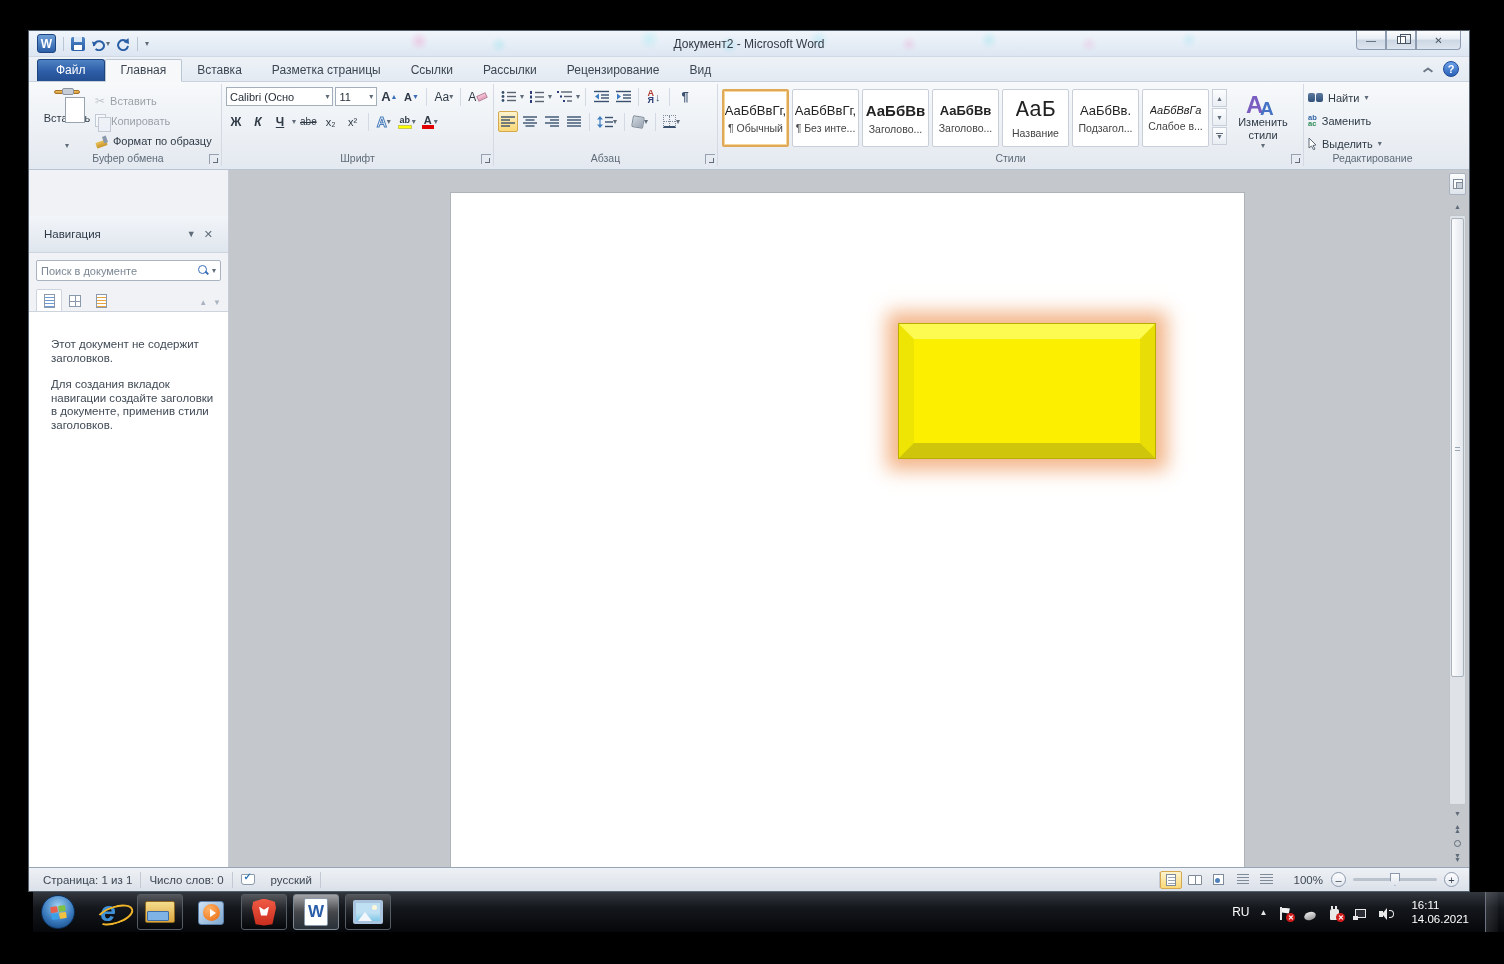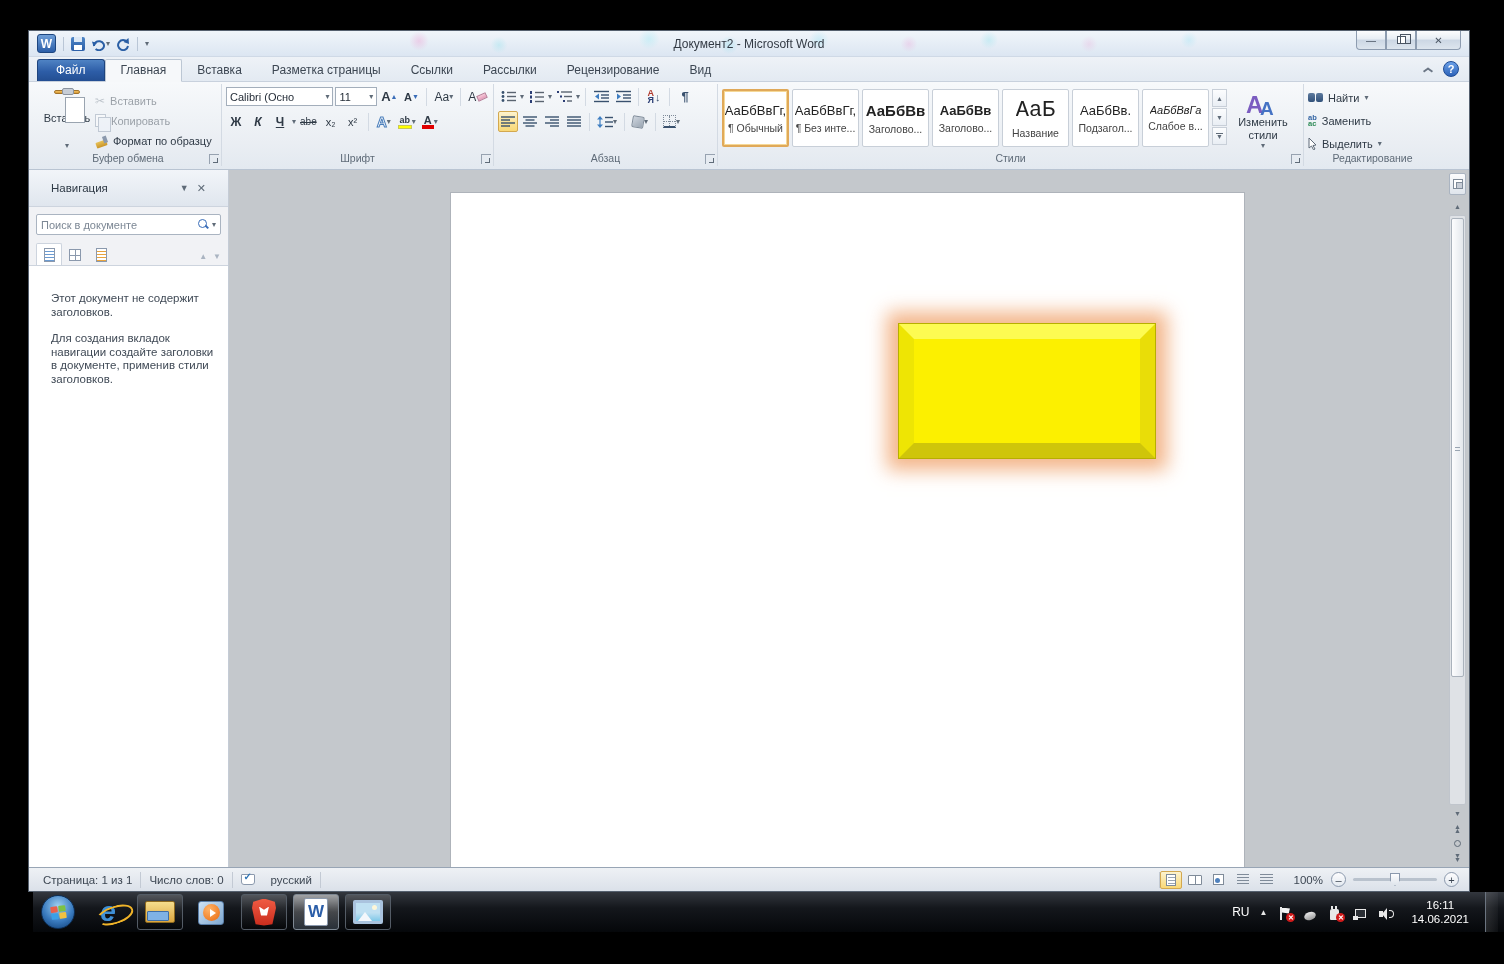--- a/index.html
+++ b/index.html
@@ -154,21 +154,21 @@
   .repl-ic .t { color:#3465a4; } .repl-ic .b { color:#2e8b57; }
   .sel-arrow2 { width:9px; height:12px; }
   .sel-arrow2 svg { display:block; }
 
   
   .content { flex:1; display:flex; min-height:0; }
 
   
   .navpane { width:200px; flex:0 0 200px; background:#f1f2f5; border-right:1px solid #c5ccd6; display:flex; flex-direction:column; }
   .nav-head { height:37px; background:linear-gradient(#f2f5f9,#e0e6ee); border-bottom:1px solid #cdd4de;
-    display:flex; align-items:center; padding:0 22px; font-size:11.5px; color:#2f3a46; }
+    display:flex; align-items:center; padding:0 15px; font-size:11.5px; color:#2f3a46;margin-top:46px; }
   .nav-head .sp { margin-left:auto; display:flex; gap:8px; align-items:center; color:#5f6b78; font-size:9px; }
   .nav-search { margin:7px 7px 6px; background:#fff; border:1px solid #aab4c1; height:21px; display:flex; align-items:center; padding:0 4px; border-radius:2px; }
   .nav-search input { border:none; outline:none; flex:1; font-size:11px; font-family:"Liberation Sans",sans-serif; color:#333; min-width:0; background:transparent; }
   .nav-search input::placeholder { color:#7c8794; }
   .mag { width:11px; height:11px; position:relative; margin:0 3px; }
   .mag::before { content:""; position:absolute; left:0; top:0; width:7px; height:7px; border:1.5px solid #3a6db8; border-radius:50%; }
   .mag::after { content:""; position:absolute; left:7px; top:7px; width:4px; height:1.5px; background:#3a6db8; transform:rotate(45deg); }
   .nav-tabs { display:flex; align-items:flex-end; padding:2px 7px 0; border-bottom:1px solid #cdd4de; }
   .ntab { width:26px; height:22px; display:flex; align-items:center; justify-content:center;
     border:1px solid transparent; border-bottom:none; border-radius:2px 2px 0 0; }
@@ -279,21 +279,21 @@
   .blob-ic { width:12px; height:8px; background:linear-gradient(#e9e9e9,#9a9a9a); border-radius:50%; transform:rotate(-20deg); }
   .plug-ic { width:9px; height:11px; background:#e8e8e8; border-radius:2px 2px 1px 1px; position:relative; }
   .plug-ic::before { content:""; position:absolute; top:-3px; left:1px; width:2px; height:3px; background:#e8e8e8; box-shadow:4px 0 0 #e8e8e8; }
   .net-ic { width:13px; height:11px; position:relative; }
   .net-ic::before { content:""; position:absolute; right:0; top:0; width:9px; height:7px; border:1px solid #e8e8e8; background:#2a2e34; }
   .net-ic::after { content:""; position:absolute; left:0; bottom:0; width:5px; height:4px; background:#e8e8e8; }
   .spk-ic { position:relative; width:14px; height:12px; }
   .spk-ic::before { content:""; position:absolute; left:0; top:3px; width:4px; height:6px; background:#e8e8e8; }
   .spk-ic::after { content:""; position:absolute; left:3px; top:0; width:0; height:0; border-right:5px solid #e8e8e8; border-top:6px solid transparent; border-bottom:6px solid transparent; }
   .spk-waves { position:absolute; left:10px; top:2px; width:5px; height:8px; border:1px solid #e8e8e8; border-left:none; border-radius:0 6px 6px 0; }
-  .clock { text-align:center; font-size:11.5px; line-height:14px; padding:0 6px; }
+  .clock { font-size:11.5px; line-height:14px; padding:0 6px; }
   .show-desktop { width:13px; height:40px; border-left:1px solid #6b7480; background:linear-gradient(90deg,rgba(255,255,255,.12),rgba(255,255,255,.03)); }
 </style>
 </head>
 <body>
 
 <div id="word-window">
 
   <div class="titlebar">
     <div class="qat">
       <span class="qat-btn word-logo">W</span>

